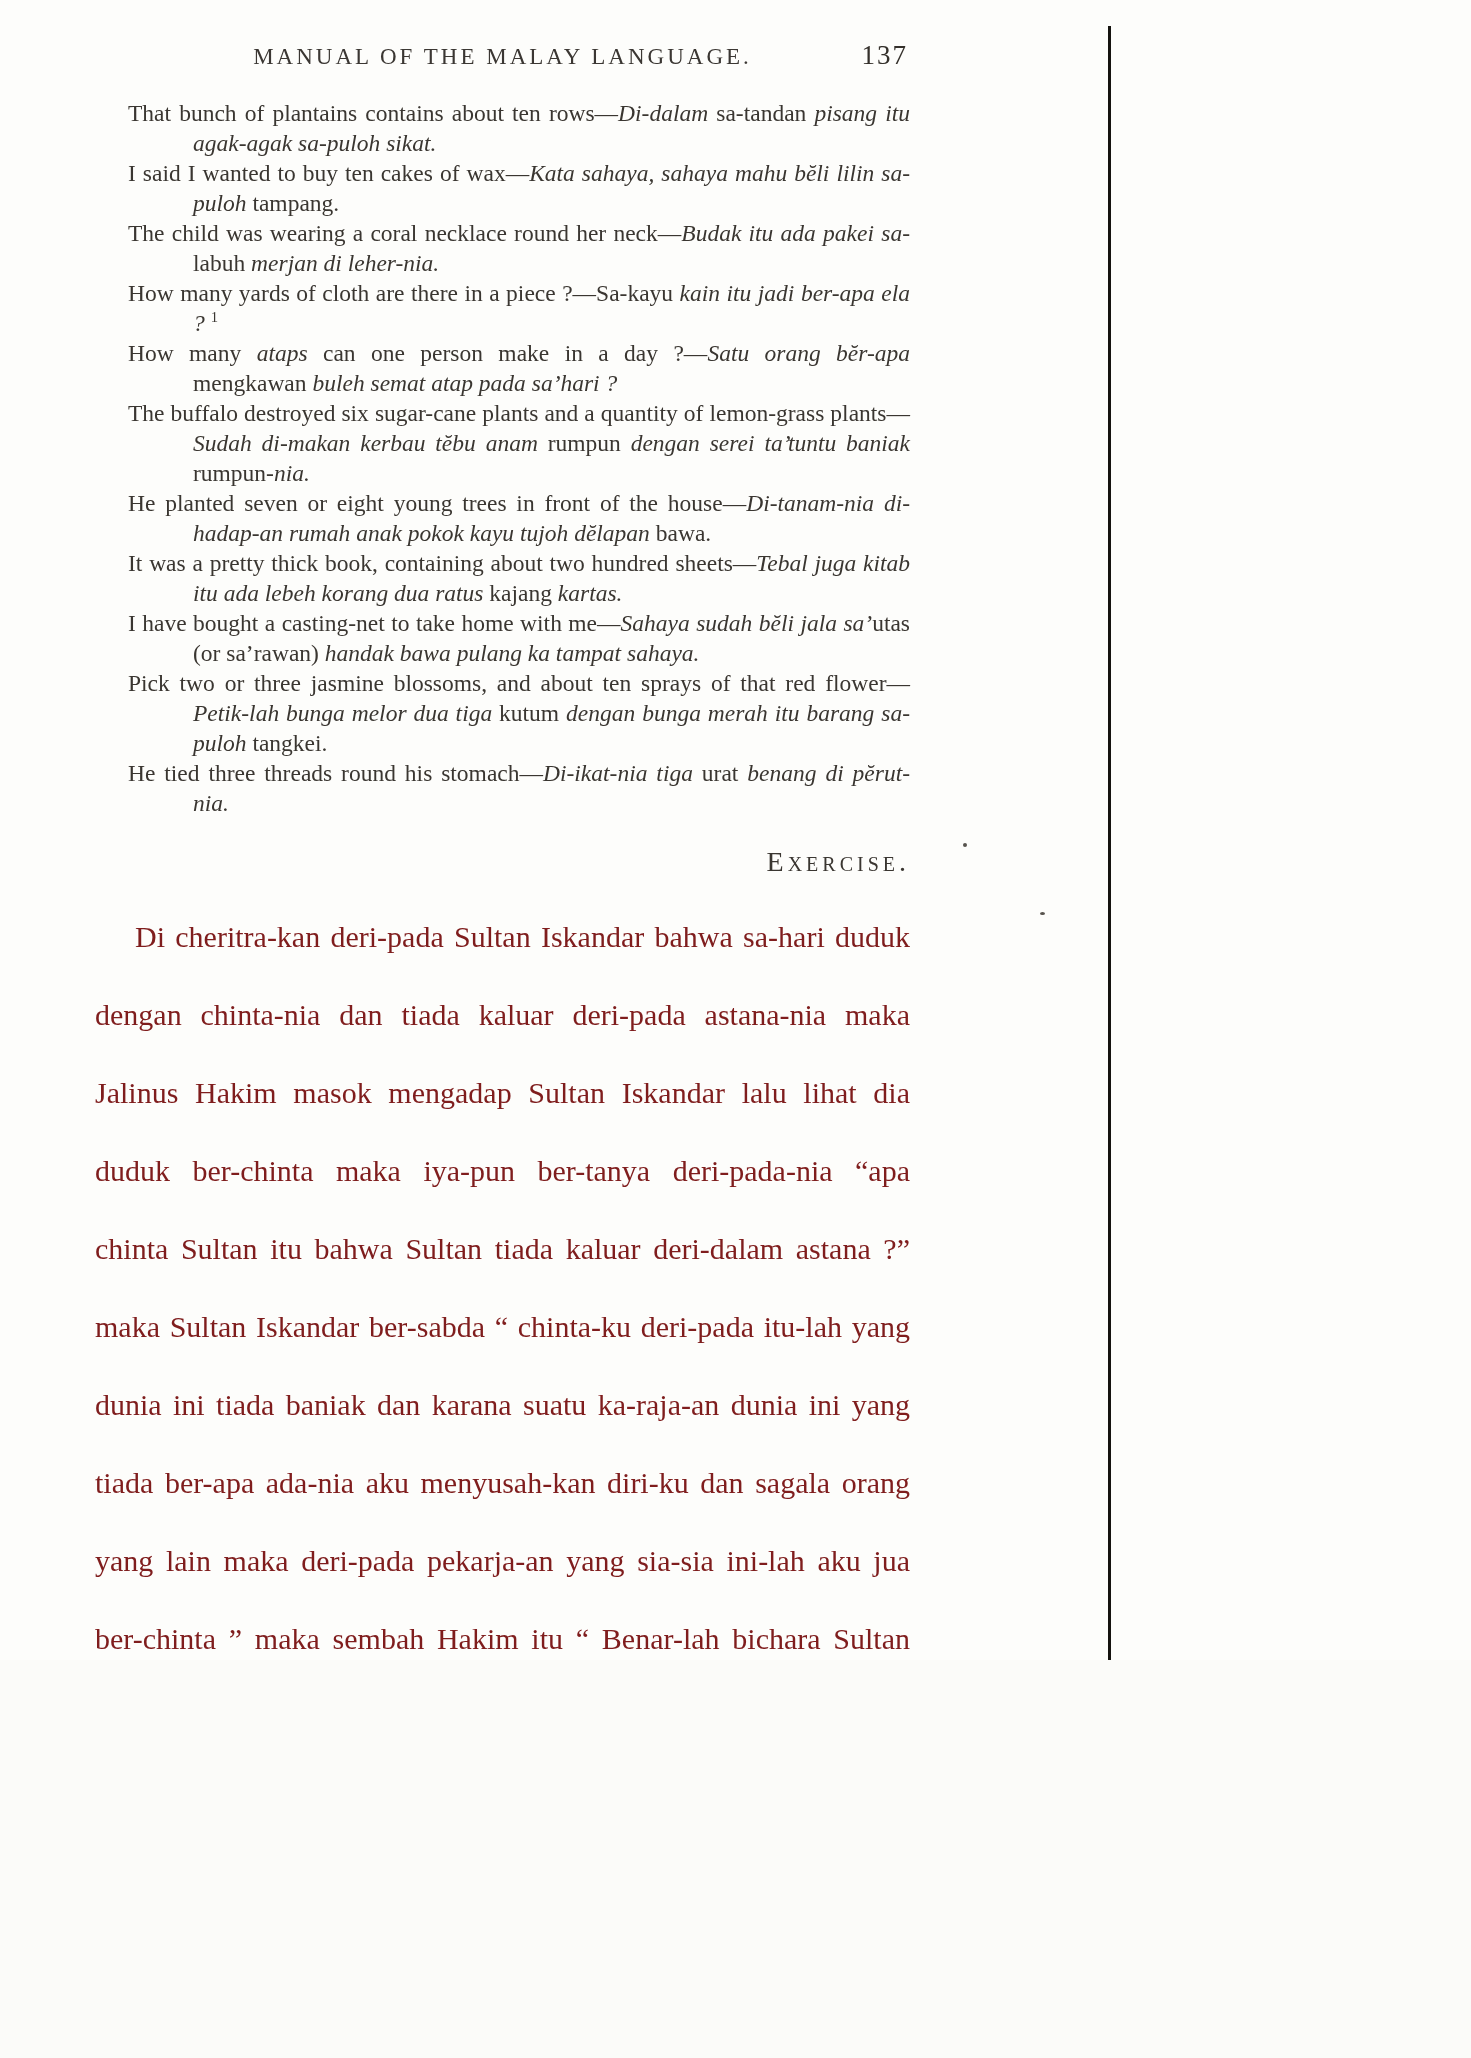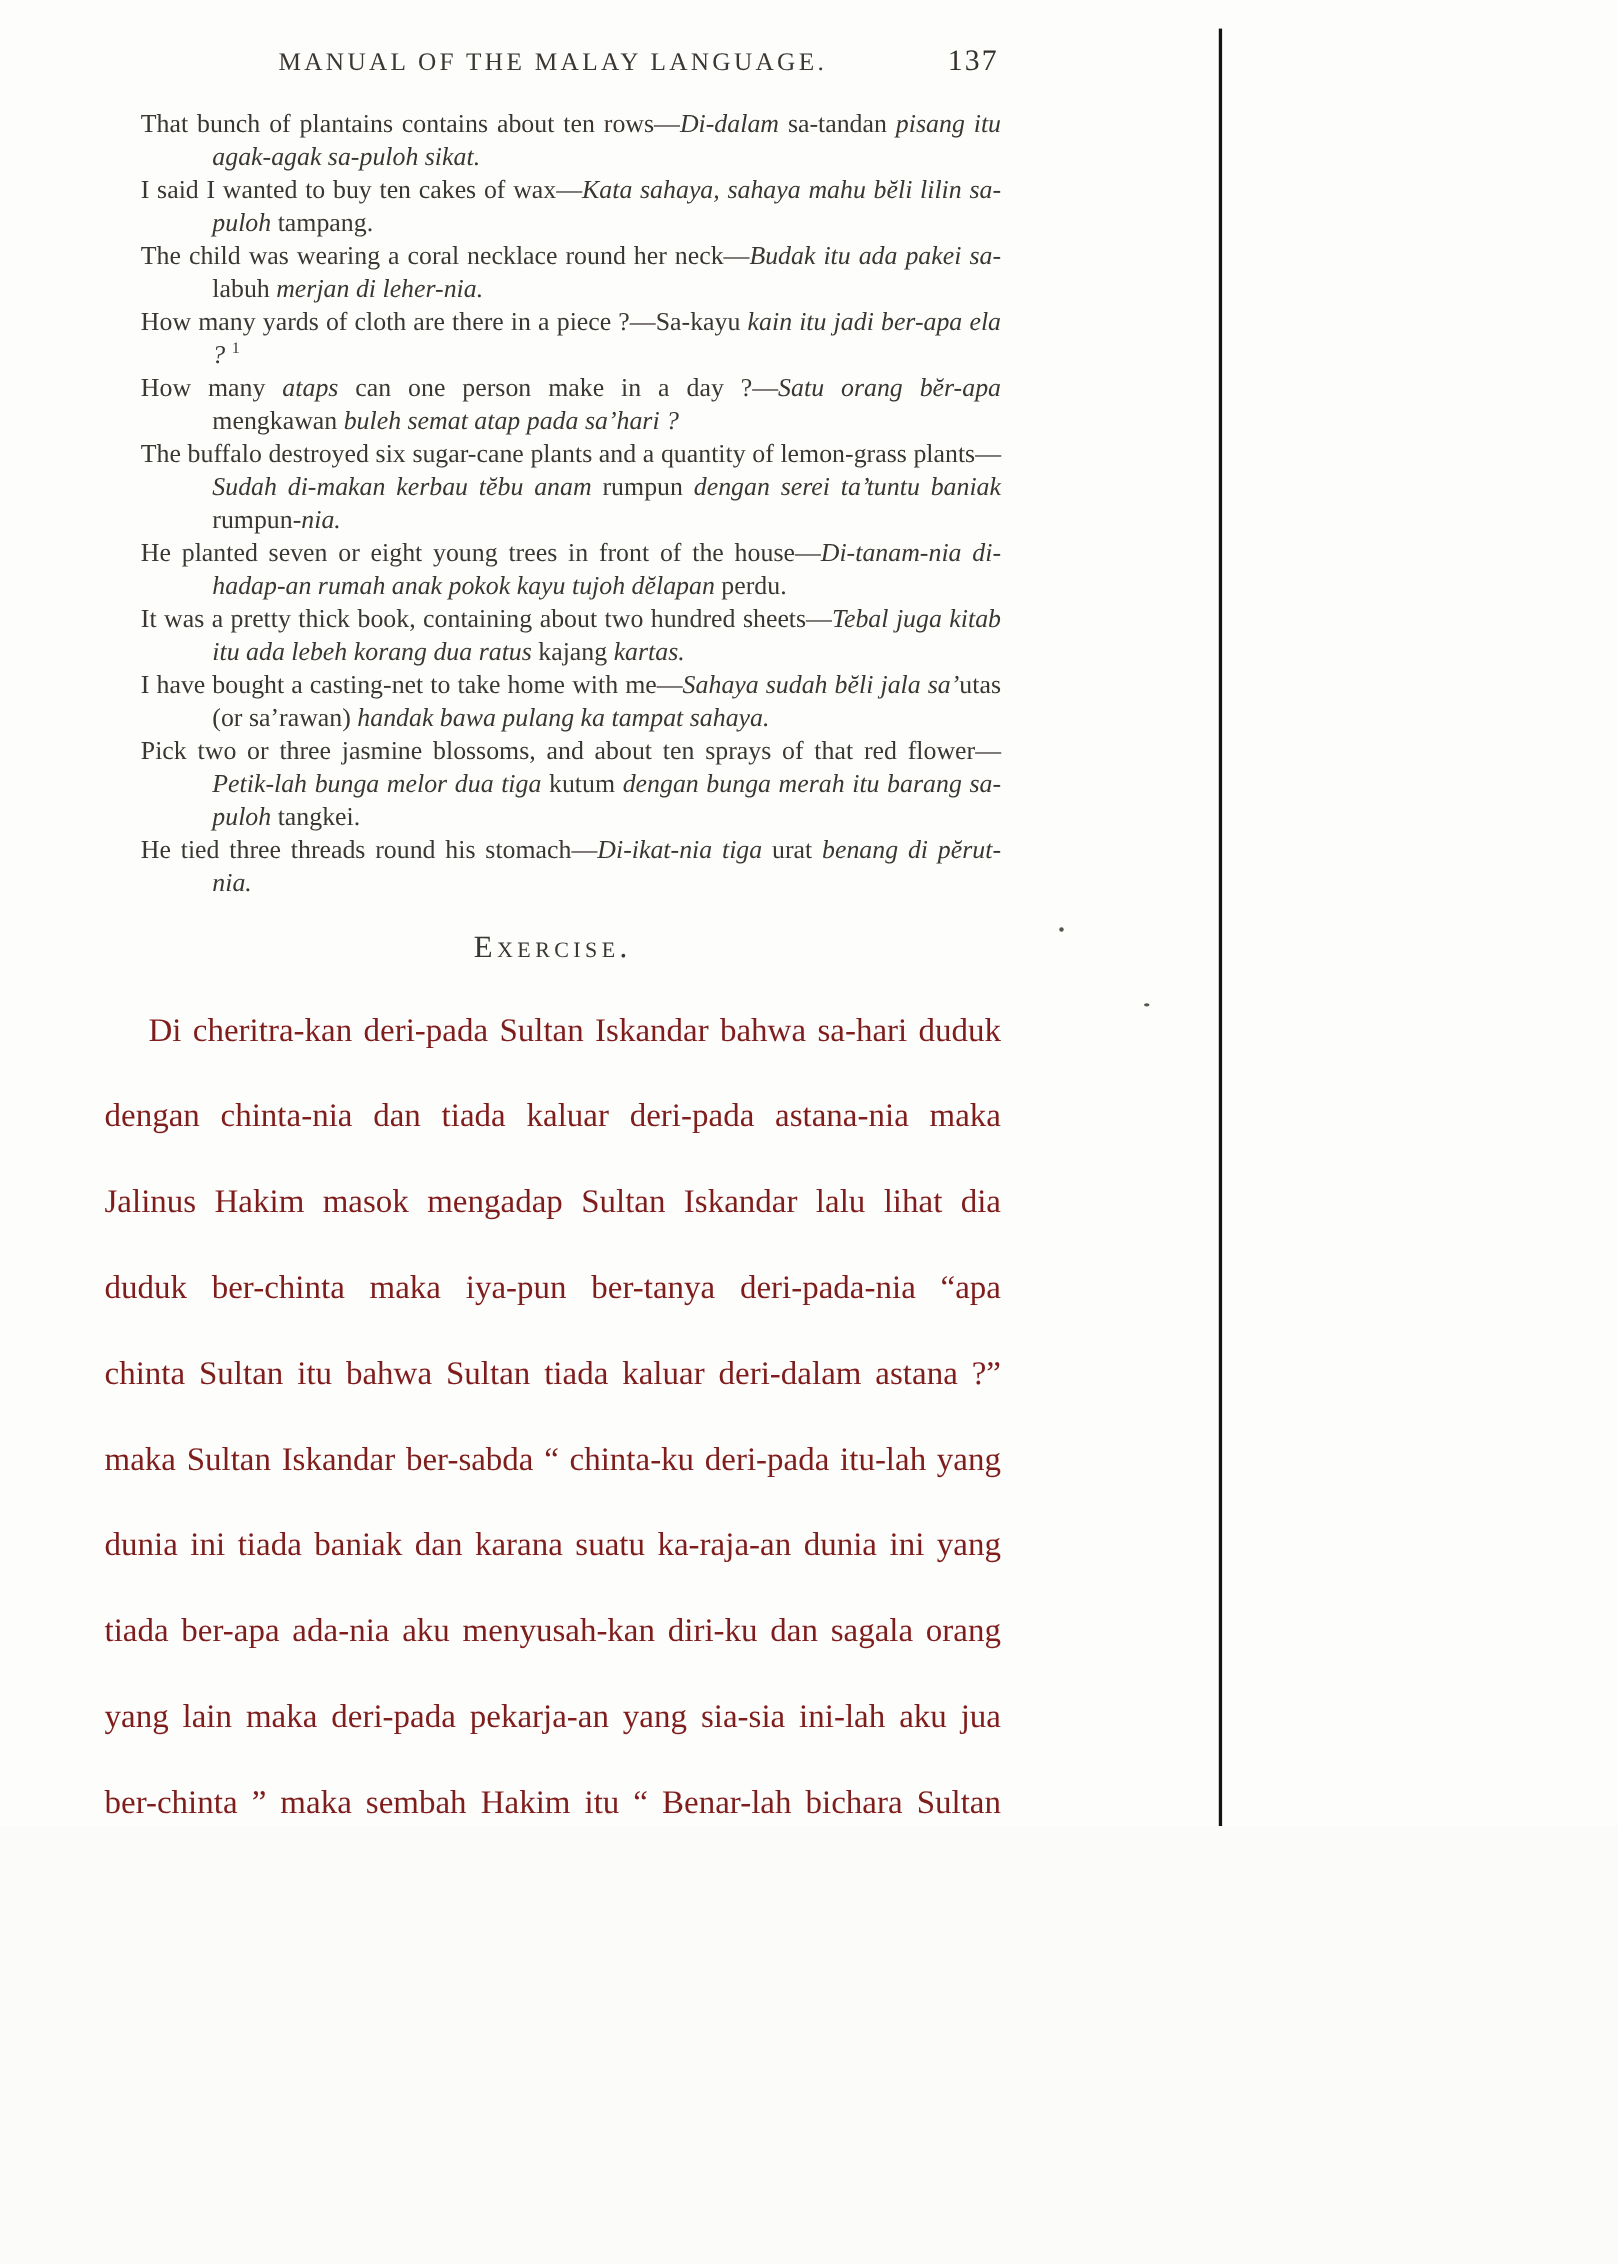--- a/index.html
+++ b/index.html
@@ -59,21 +59,21 @@
   }
   .it { font-style: italic; margin-top: 20px; }
   .rm { font-style: normal; margin-top: 31px; }
   .sup { vertical-align: super; font-size: 0.62em; line-height: 0; }
   
   .exercise-heading {
     position: absolute;
     top: 846px;
     left: 0;
     width: 100%;
-    text-align: center;
+    text-align: right;
     font-variant: small-caps;
     font-size: 28px;
     letter-spacing: 4px;
     color: #3a3631;
   }
   .exercise-body {
     position: absolute;
     top: 898px;
     left: 0;
     width: 815px;
@@ -122,21 +122,21 @@
       <span class="page-number">137</span>
     </div>
 
     <div class="examples">
       <p class="example"><span class="rm">That bunch of plantains contains about ten rows—</span><span class="it">Di-dalam </span><span class="rm">sa-tandan </span><span class="it">pisang itu agak-agak sa-puloh sikat.</span></p>
       <p class="example"><span class="rm">I said I wanted to buy ten cakes of wax—</span><span class="it">Kata sahaya, sahaya mahu bĕli lilin sa-puloh </span><span class="rm">tampang.</span></p>
       <p class="example"><span class="rm">The child was wearing a coral necklace round her neck—</span><span class="it">Budak itu ada pakei sa-</span><span class="rm">labuh </span><span class="it">merjan di leher-nia.</span></p>
       <p class="example"><span class="rm">How many yards of cloth are there in a piece ?—</span><span class="rm">Sa-kayu </span><span class="it">kain itu jadi ber-apa ela ? </span><span class="sup">1</span></p>
       <p class="example"><span class="rm">How many </span><span class="it">ataps </span><span class="rm">can one person make in a day ?—</span><span class="it">Satu orang bĕr-apa </span><span class="rm">mengkawan </span><span class="it">buleh semat atap pada sa’hari ?</span></p>
       <p class="example"><span class="rm">The buffalo destroyed six sugar-cane plants and a quantity of lemon-grass plants—</span><span class="it">Sudah di-makan kerbau tĕbu anam </span><span class="rm">rumpun </span><span class="it">dengan serei ta’tuntu baniak </span><span class="rm">rumpun</span><span class="it">-nia.</span></p>
-      <p class="example"><span class="rm">He planted seven or eight young trees in front of the house—</span><span class="it">Di-tanam-nia di-hadap-an rumah anak pokok kayu tujoh dĕlapan </span><span class="rm">perdu.</span></p>
+      <p class="example"><span class="rm">He planted seven or eight young trees in front of the house—</span><span class="it">Di-tanam-nia di-hadap-an rumah anak pokok kayu tujoh dĕlapan </span><span class="rm">bawa.</span></p>
       <p class="example"><span class="rm">It was a pretty thick book, containing about two hundred sheets—</span><span class="it">Tebal juga kitab itu ada lebeh korang dua ratus </span><span class="rm">kajang </span><span class="it">kartas.</span></p>
       <p class="example"><span class="rm">I have bought a casting-net to take home with me—</span><span class="it">Sahaya sudah bĕli jala sa’</span><span class="rm">utas </span><span class="rm">(or sa’rawan) </span><span class="it">handak bawa pulang ka tampat sahaya.</span></p>
       <p class="example"><span class="rm">Pick two or three jasmine blossoms, and about ten sprays of that red flower—</span><span class="it">Petik-lah bunga melor dua tiga </span><span class="rm">kutum </span><span class="it">dengan bunga merah itu barang sa-puloh </span><span class="rm">tangkei.</span></p>
       <p class="example"><span class="rm">He tied three threads round his stomach—</span><span class="it">Di-ikat-nia tiga </span><span class="rm">urat </span><span class="it">benang di pĕrut-nia.</span></p>
     </div>
 
     <div class="exercise-heading">Exercise.</div>
 
     <p class="exercise-body">Di cheritra-kan deri-pada Sultan Iskandar bahwa sa-hari duduk dengan chinta-nia dan tiada kaluar deri-pada astana-nia maka Jalinus Hakim masok mengadap Sultan Iskandar lalu lihat dia duduk ber-chinta maka iya-pun ber-tanya deri-pada-nia “apa chinta Sultan itu bahwa Sultan tiada kaluar deri-dalam astana ?” maka Sultan Iskandar ber-sabda “ chinta-ku deri-pada itu-lah yang dunia ini tiada baniak dan karana suatu ka-raja-an dunia ini yang tiada ber-apa ada-nia aku menyusah-kan diri-ku dan sagala orang yang lain maka deri-pada pekarja-an yang sia-sia ini-lah aku jua ber-chinta ” maka sembah Hakim itu “ Benar-lah bichara Sultan itu karana apa garangan dunia dan ber-apa dunia ini bahwa Sultan menyusah-kan diri-nia karana ka-raja-an itu yang sia-sia tetapi ka-raja-an dunia ini</p>
 

